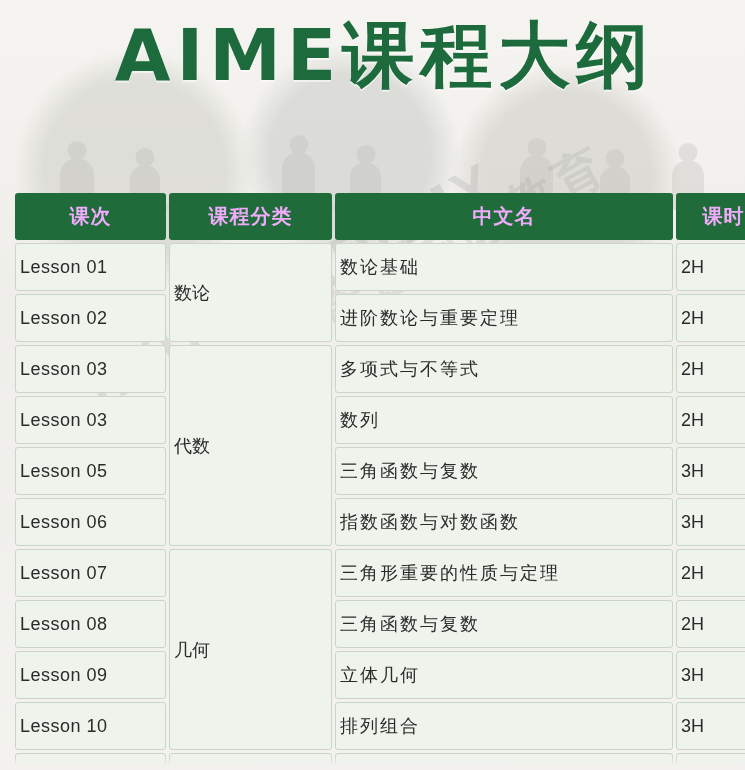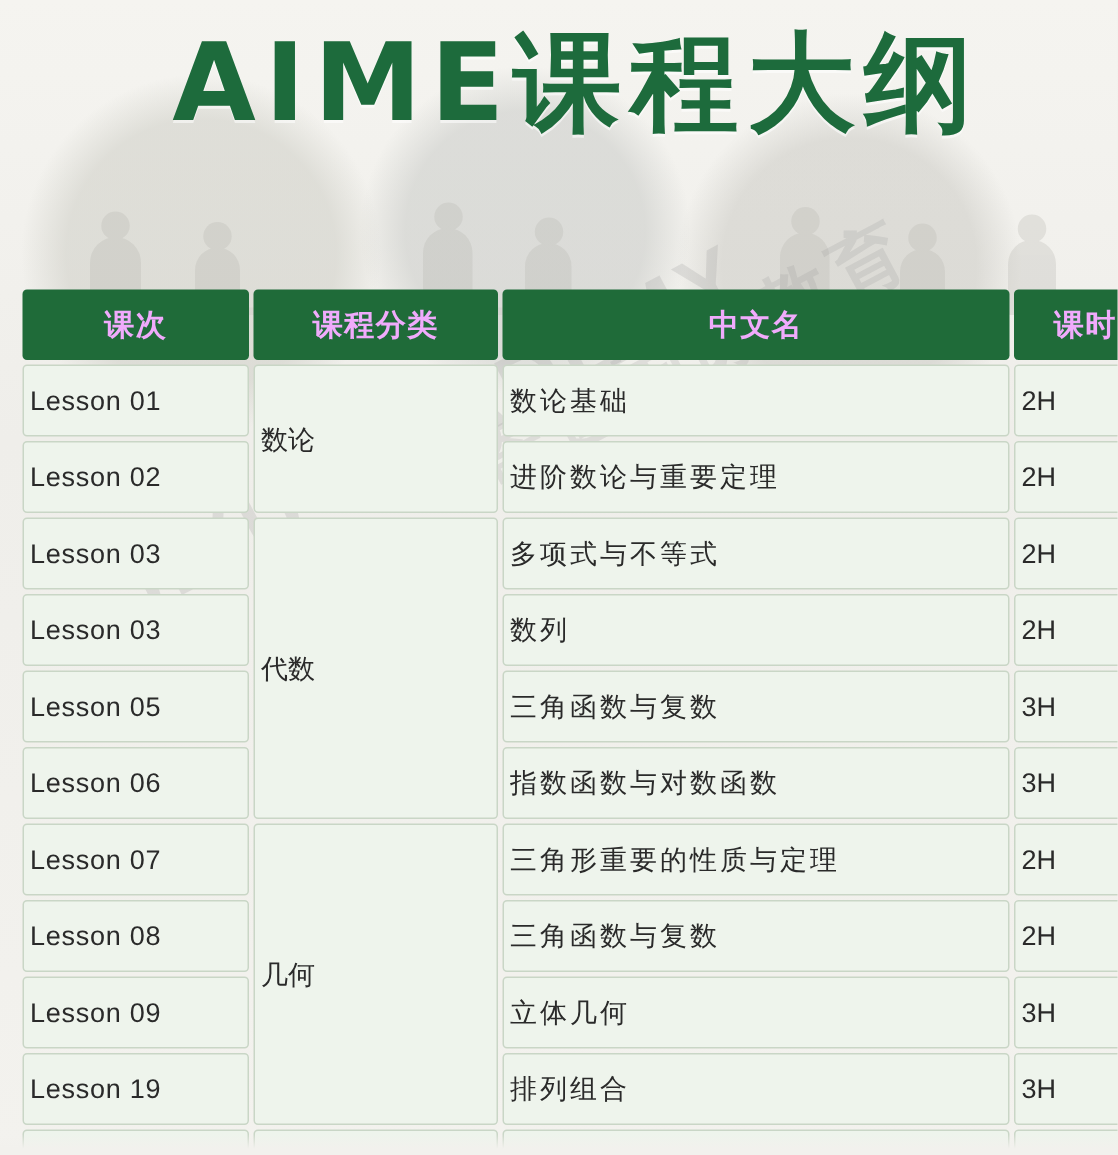--- a/index.html
+++ b/index.html
@@ -230,21 +230,21 @@
         <td class="lesson">Lesson 08</td>
         <td class="name">三角函数与复数</td>
         <td class="hours">2H</td>
       </tr>
       <tr>
         <td class="lesson">Lesson 09</td>
         <td class="name">立体几何</td>
         <td class="hours">3H</td>
       </tr>
       <tr>
-        <td class="lesson">Lesson 19</td>
+        <td class="lesson">Lesson 10</td>
         <td class="name">排列组合</td>
         <td class="hours">3H</td>
       </tr>
       <tr>
         <td class="lesson">Lesson 11</td>
         <td class="cat" rowspan="2">组合</td>
         <td class="name">排列组合</td>
         <td class="hours">3H</td>
       </tr>
 

